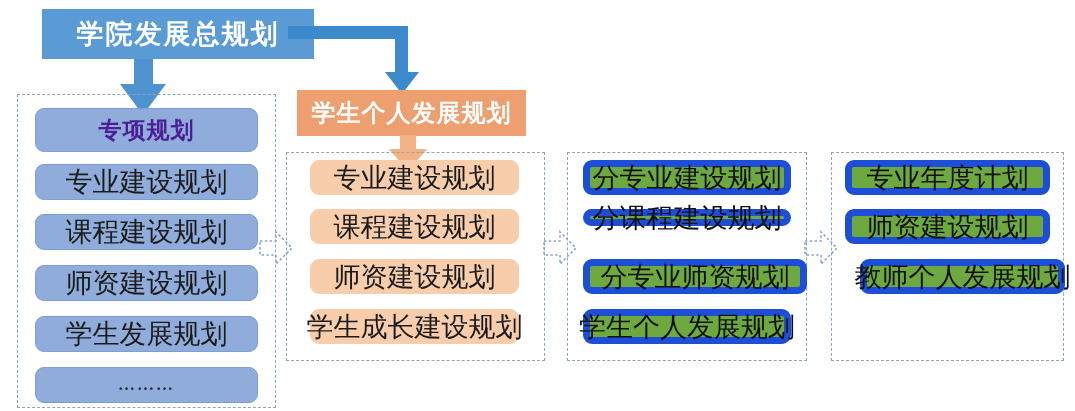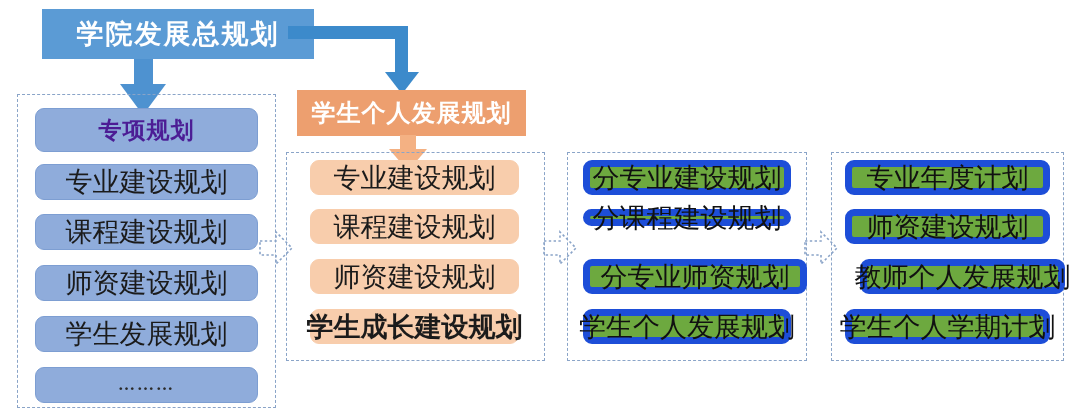--- a/index.html
+++ b/index.html
@@ -110,21 +110,21 @@
   <div class="col-header header-orange" style="left:297px;top:90px;width:229px;height:46px;">学生个人发展规划</div>
 
   <div class="oarrow-shaft"></div>
   <div class="oarrow-head"></div>
 
   <div class="col-box" style="left:286px;top:152px;width:259px;height:209px;"></div>
 
   <div class="pill pill-orange" style="left:310px;top:160px;width:209px;height:35px;">专业建设规划</div>
   <div class="pill pill-orange" style="left:310px;top:209px;width:209px;height:35px;">课程建设规划</div>
   <div class="pill pill-orange" style="left:310px;top:259px;width:209px;height:35px;">师资建设规划</div>
-  <div class="pill pill-orange" style="left:310px;top:309px;width:209px;height:35px;font-weight:bold;">学生成长建设规划</div>
+  <div class="pill pill-orange" style="left:310px;top:309px;width:209px;height:35px;">学生成长建设规划</div>
 
   <div class="link-arrow" style="left:542px;top:228px;">
     <svg viewBox="0 0 36 40" xmlns="http://www.w3.org/2000/svg">
       <path d="M2,13 L18,13 L18,4 L34,20 L18,36 L18,27 L2,27 Z" fill="none" stroke="#8AA4C8" stroke-width="1.6" stroke-dasharray="2.4,2.4"></path>
     </svg>
   </div>
 
   <div class="col-box" style="left:567px;top:152px;width:240px;height:209px;"></div>
 
   <div class="pill pill-green" style="left:583px;top:160px;width:208px;height:35px;">分专业建设规划</div>
@@ -136,15 +136,14 @@
     <svg viewBox="0 0 36 40" xmlns="http://www.w3.org/2000/svg">
       <path d="M2,13 L18,13 L18,4 L34,20 L18,36 L18,27 L2,27 Z" fill="none" stroke="#8AA4C8" stroke-width="1.6" stroke-dasharray="2.4,2.4"></path>
     </svg>
   </div>
 
   <div class="col-box" style="left:831px;top:152px;width:233px;height:209px;"></div>
 
   <div class="pill pill-green" style="left:845px;top:160px;width:205px;height:35px;">专业年度计划</div>
   <div class="pill pill-green" style="left:845px;top:209px;width:205px;height:35px;">师资建设规划</div>
   <div class="pill pill-green" style="left:850px;top:259px;width:205px;height:35px;margin-left:10px;">教师个人发展规划</div>
-  <div class="pill pill-green" style="left:845px;top:309px;width:205px;height:35px;">学生个人学期计划</div>
 
 </div>
 
 </body></html>

